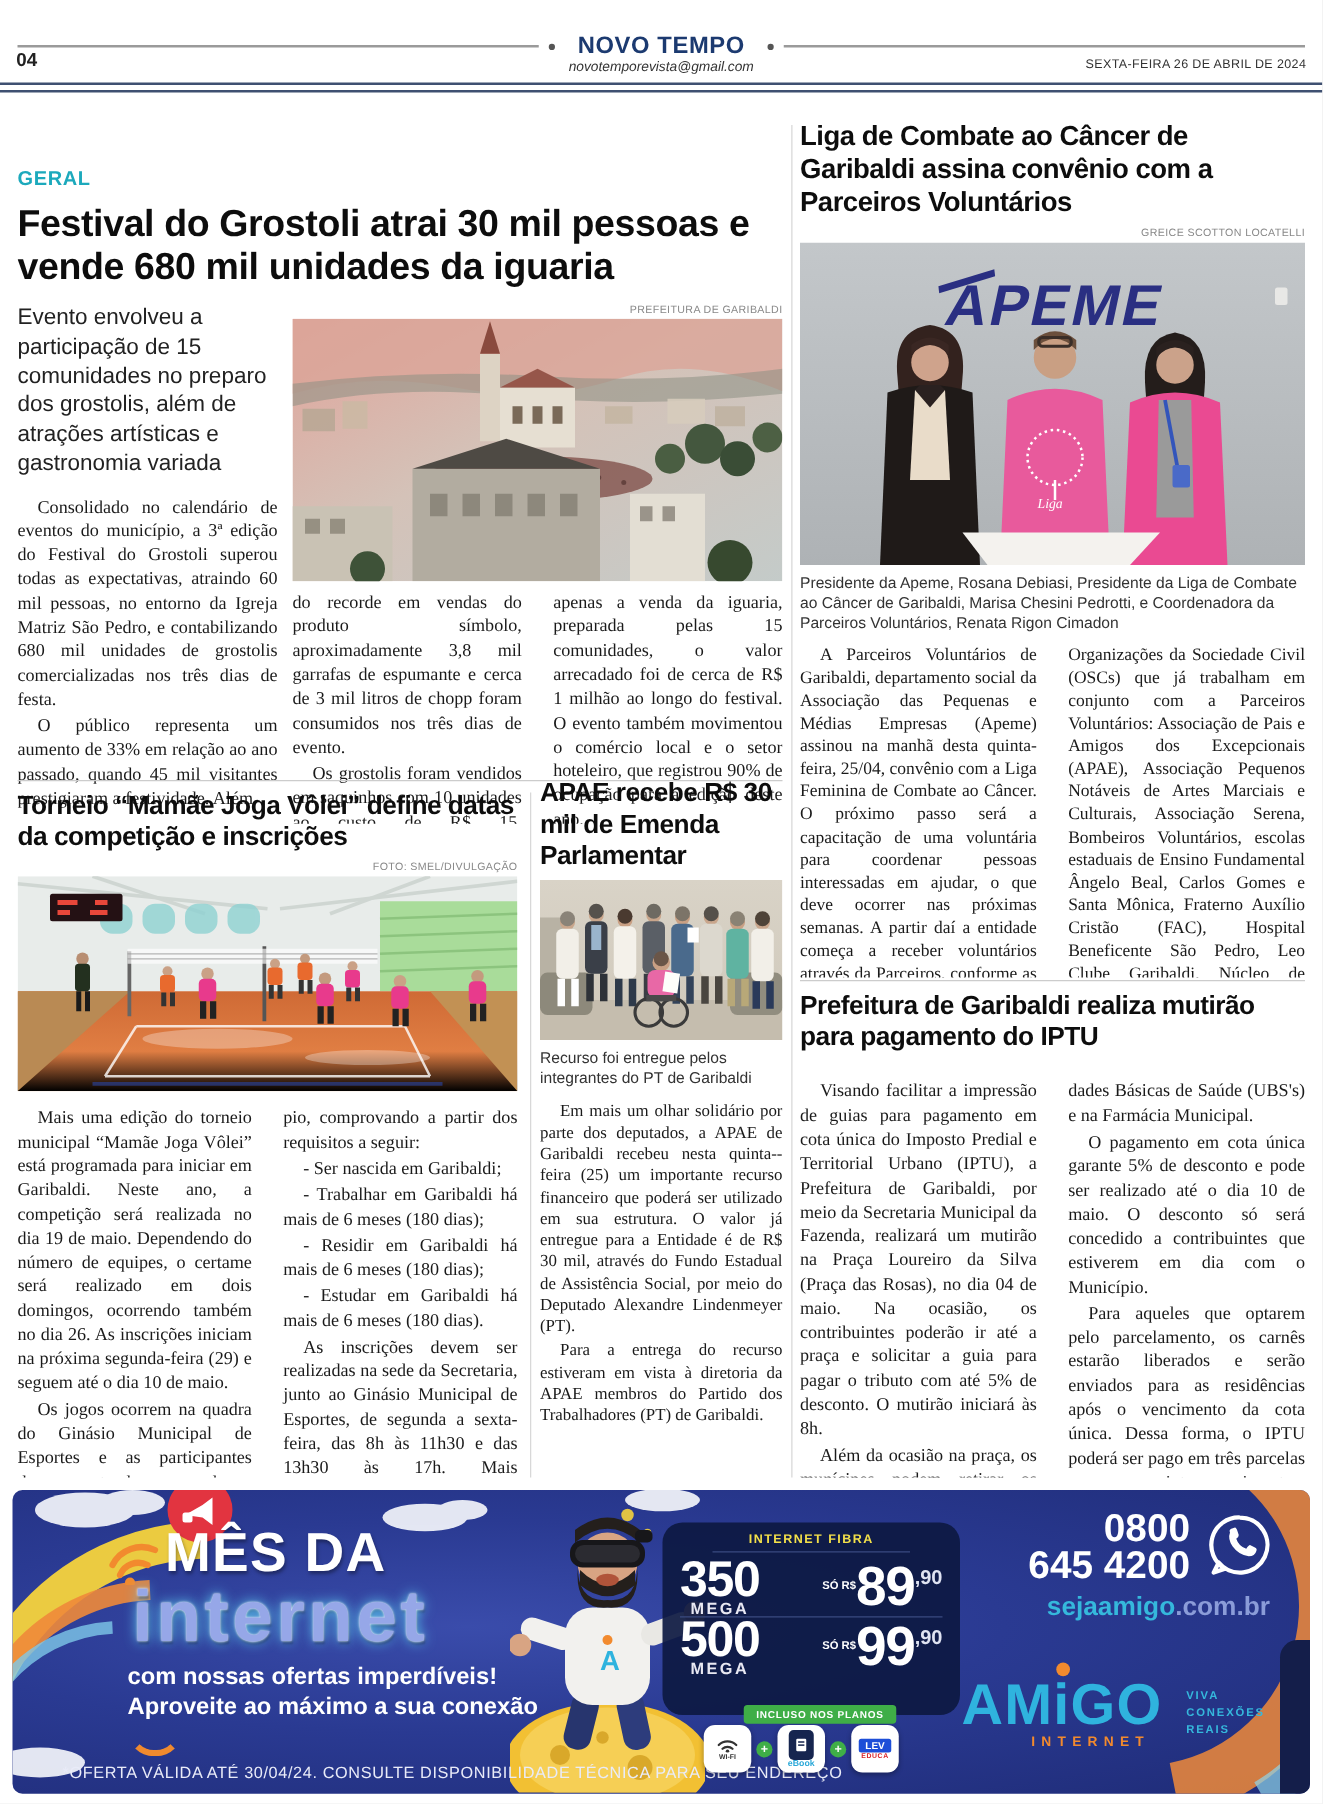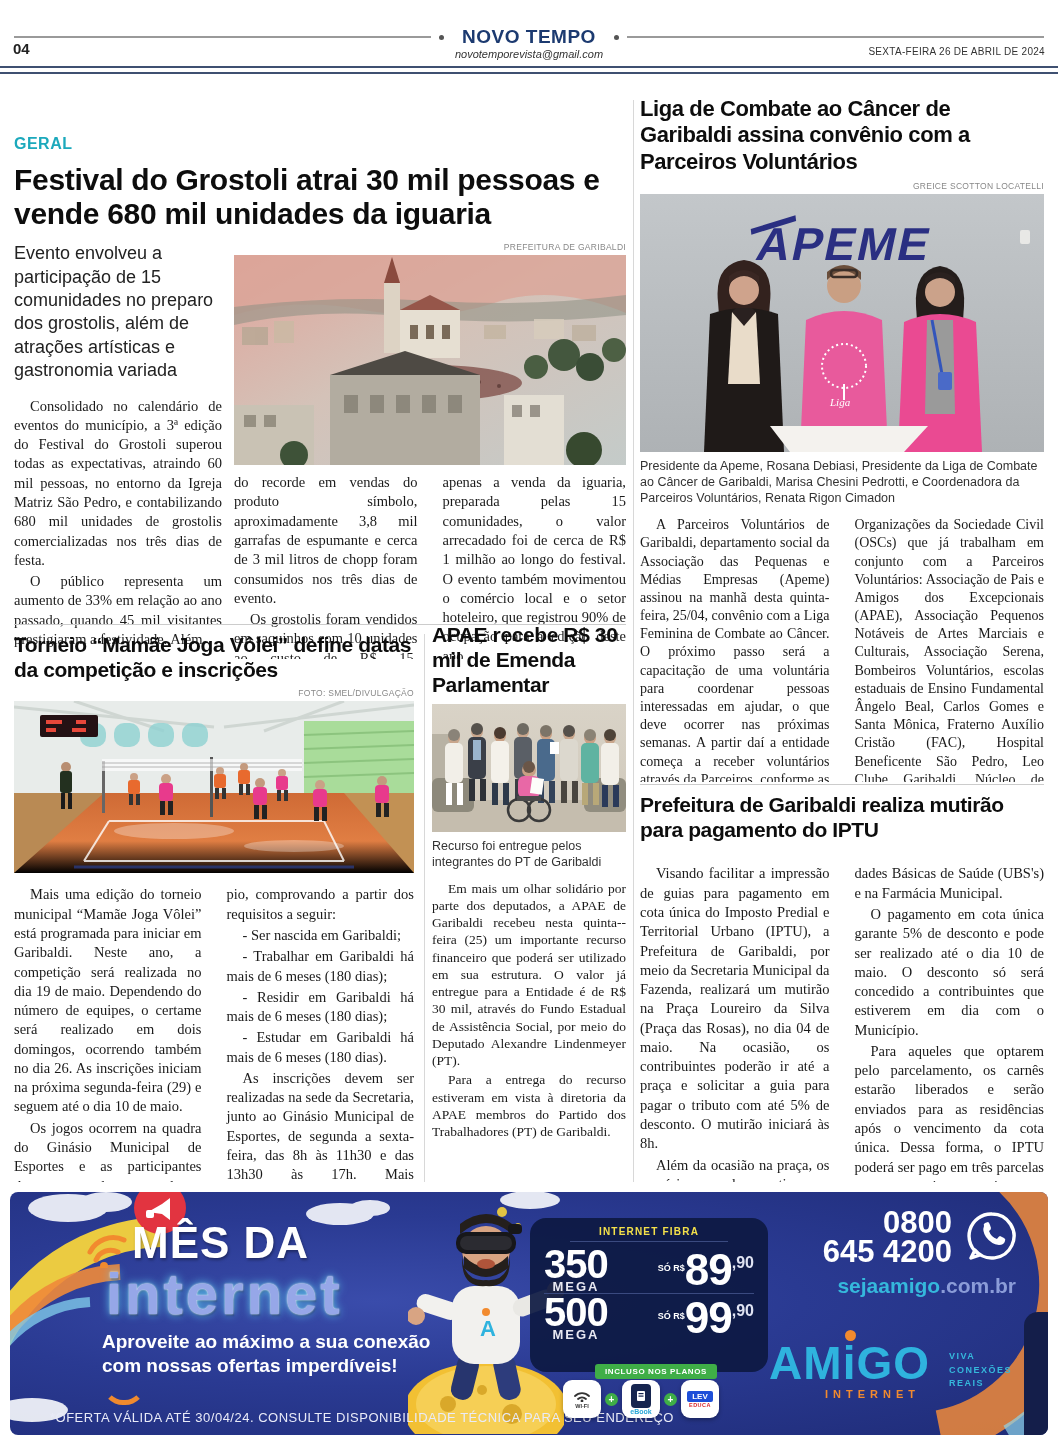--- a/index.html
+++ b/index.html
@@ -551,22 +551,22 @@
     <svg class="ad-wifi" viewBox="0 0 46 46">
       <g stroke="#f28a2e" stroke-width="5" fill="none" stroke-linecap="round">
         <path d="M6 30 A 26 26 0 0 1 40 18"></path>
         <path d="M12 38 A 16 16 0 0 1 34 30"></path>
       </g>
       <circle cx="20" cy="44" r="4" fill="#f28a2e"></circle>
     </svg>
     <div class="ad-title1">MÊS DA</div>
     <div class="ad-title2">internet</div>
     <div class="ad-tagline">
+      <div>com nossas ofertas imperdíveis!</div>
       <div>Aproveite ao máximo a sua conexão</div>
-      <div>com nossas ofertas imperdíveis!</div>
     </div>
     <div class="ad-smile"></div>
     <div class="ad-disclaimer">*OFERTA VÁLIDA ATÉ 30/04/24. CONSULTE DISPONIBILIDADE TÉCNICA PARA SEU ENDEREÇO</div>
 
     <div class="plans-panel">
       <div class="plans-header">INTERNET FIBRA</div>
       <div class="plan-row">
         <div class="plan-speed">
           <div class="num">350</div>
           <div class="unit">MEGA</div>

